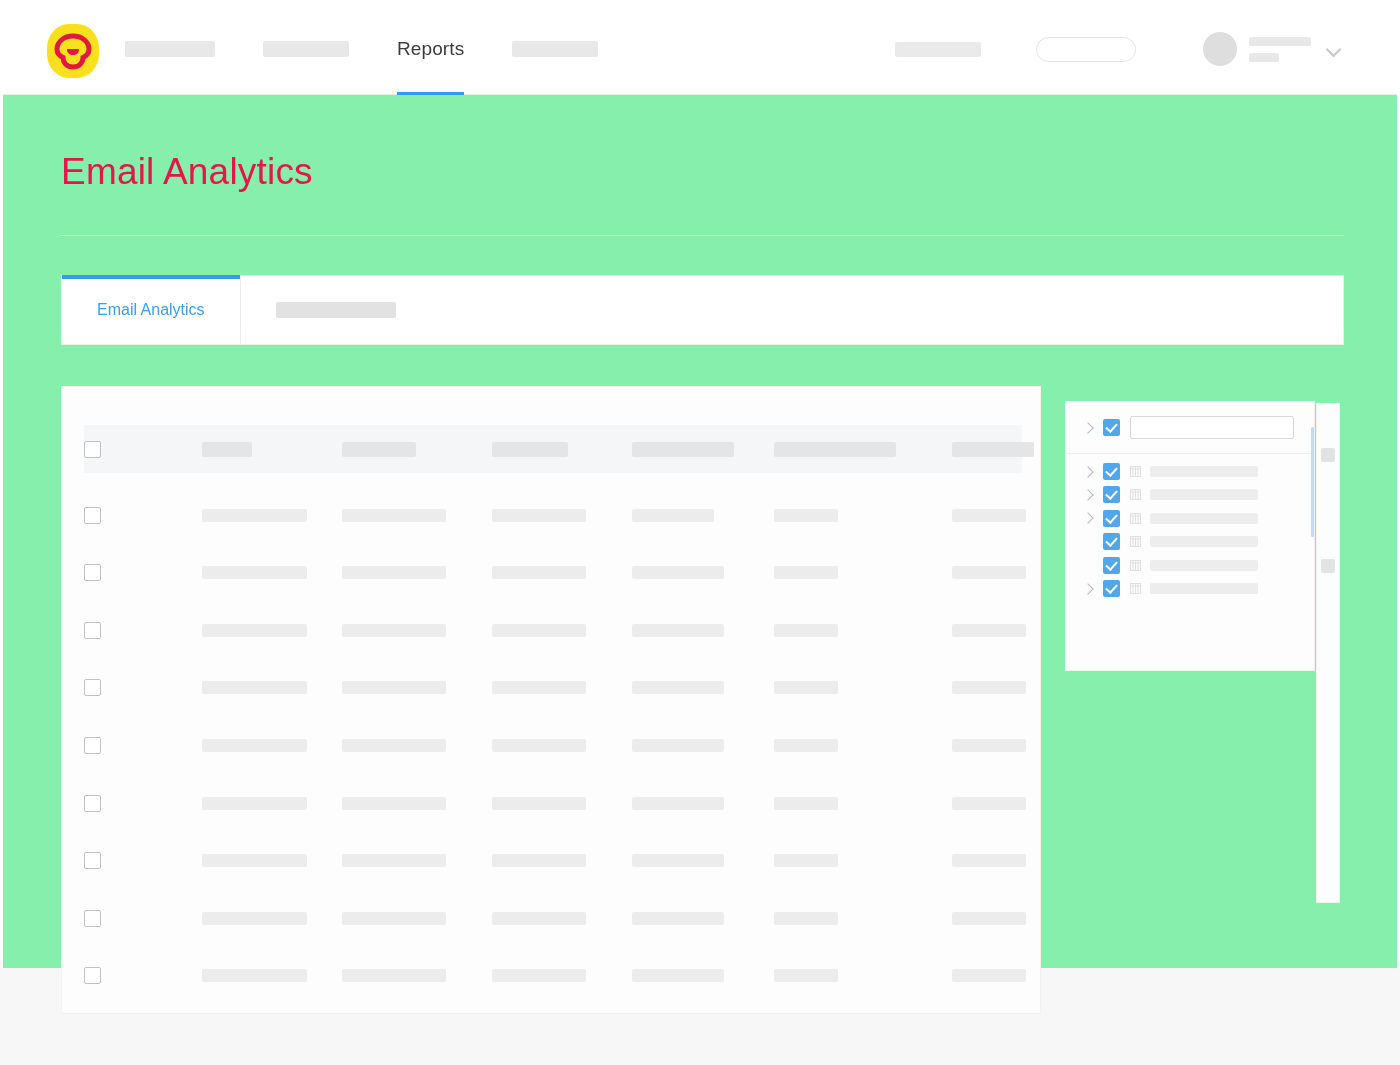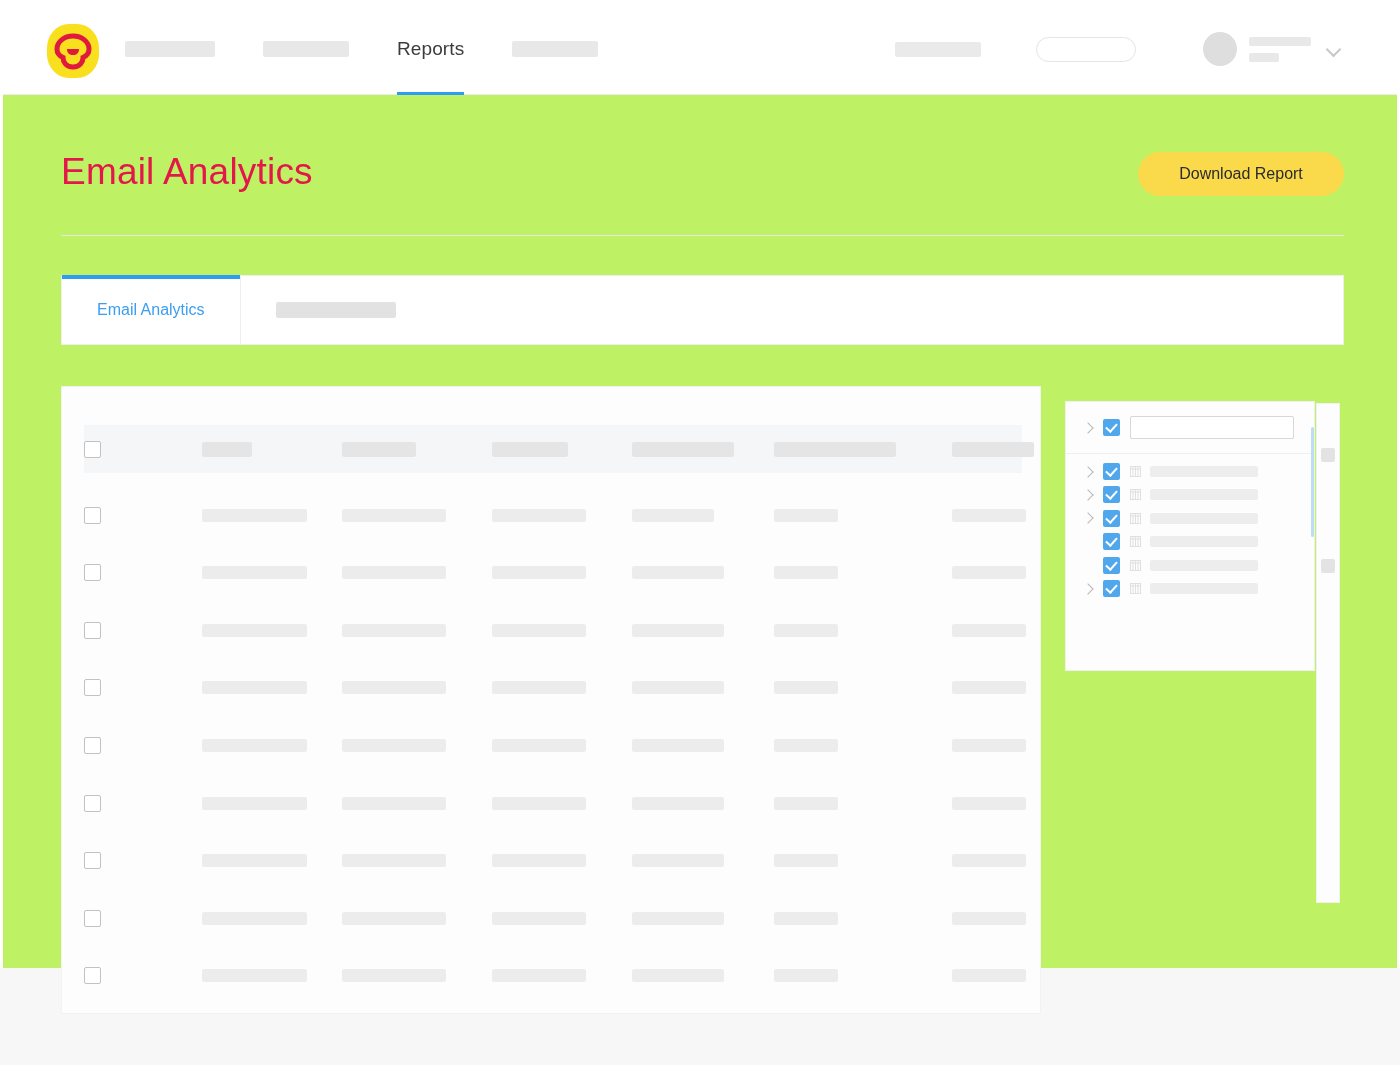--- a/index.html
+++ b/index.html
@@ -5,21 +5,21 @@
   * { box-sizing: border-box; margin: 0; padding: 0; }
   html, body {
     width: 1400px; height: 1065px;
     background: #f7f7f7;
     font-family: "Liberation Sans", sans-serif;
     overflow: hidden;
   }
   .app {
     position: relative;
     width: 1400px; height: 968px;
-    background: #bef264;
+    background: #86efac;
     border-left: 3px solid #ffffff;
     border-top: 3px solid #ffffff;
     border-right: 3px solid #ffffff;
   }
 
   
   .topbar {
     position: absolute; left: 0; top: 0;
     width: 1394px; height: 92px;
     background: #ffffff;
@@ -282,21 +282,20 @@
       <span class="avatar"></span>
       <span class="user-meta">
         <span class="um-line-1"></span>
         <span class="um-line-2"></span>
       </span>
       <span class="chev-down"></span>
     </div>
   </div>
 
   <div class="page-title">Email Analytics</div>
-  <button class="btn btn-download">Download Report</button>
   <div class="title-divider"></div>
 
   <div class="tabs">
     <div class="tab active">
       <span class="tab-top"></span>
       <span class="tab-label">Email Analytics</span>
     </div>
     <div class="tab">
       <span class="tab-ph"></span>
     </div>

